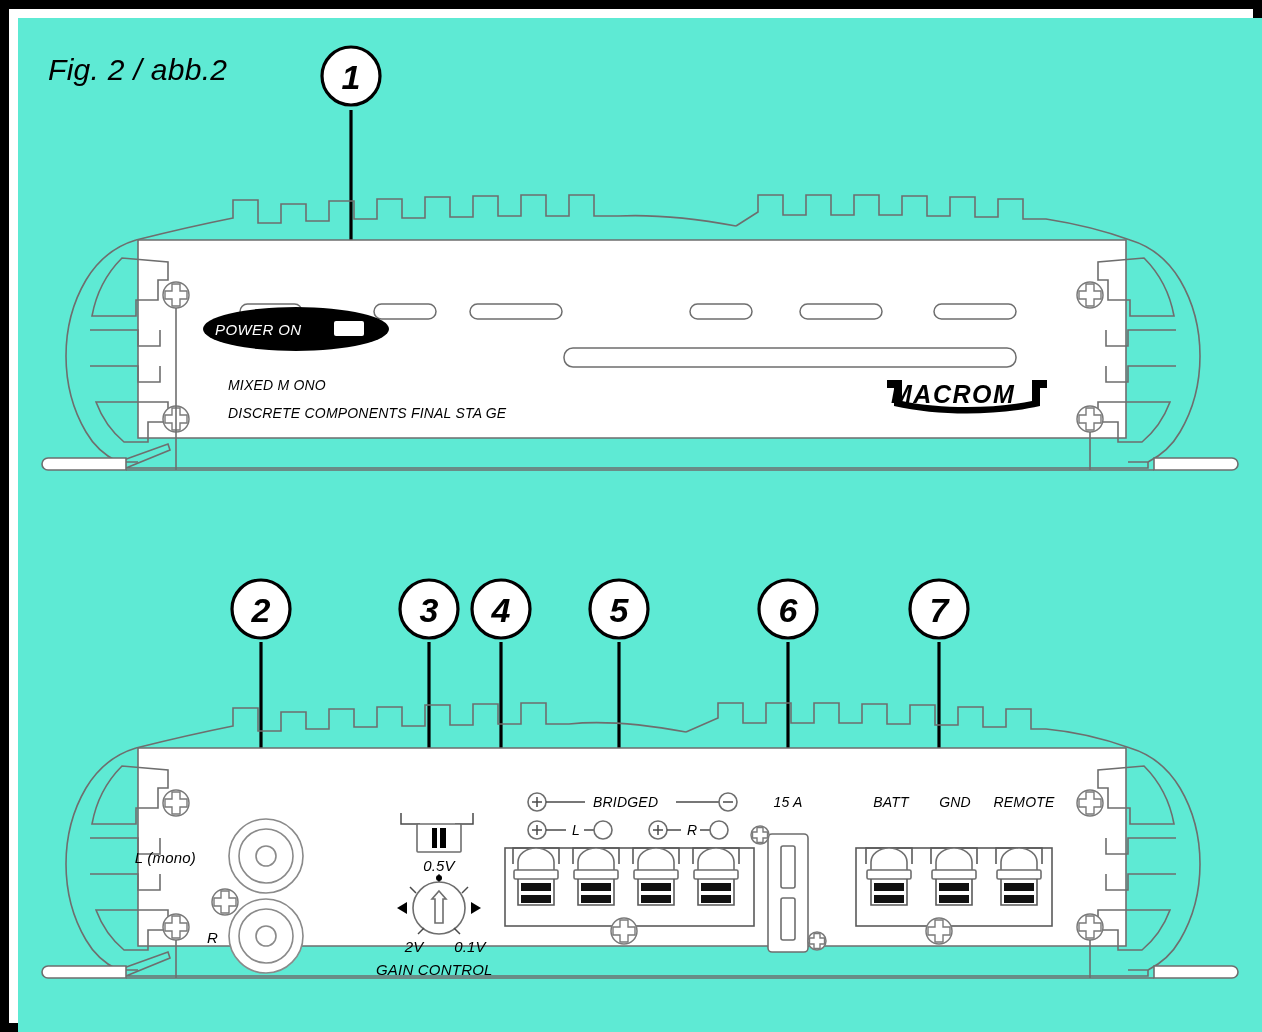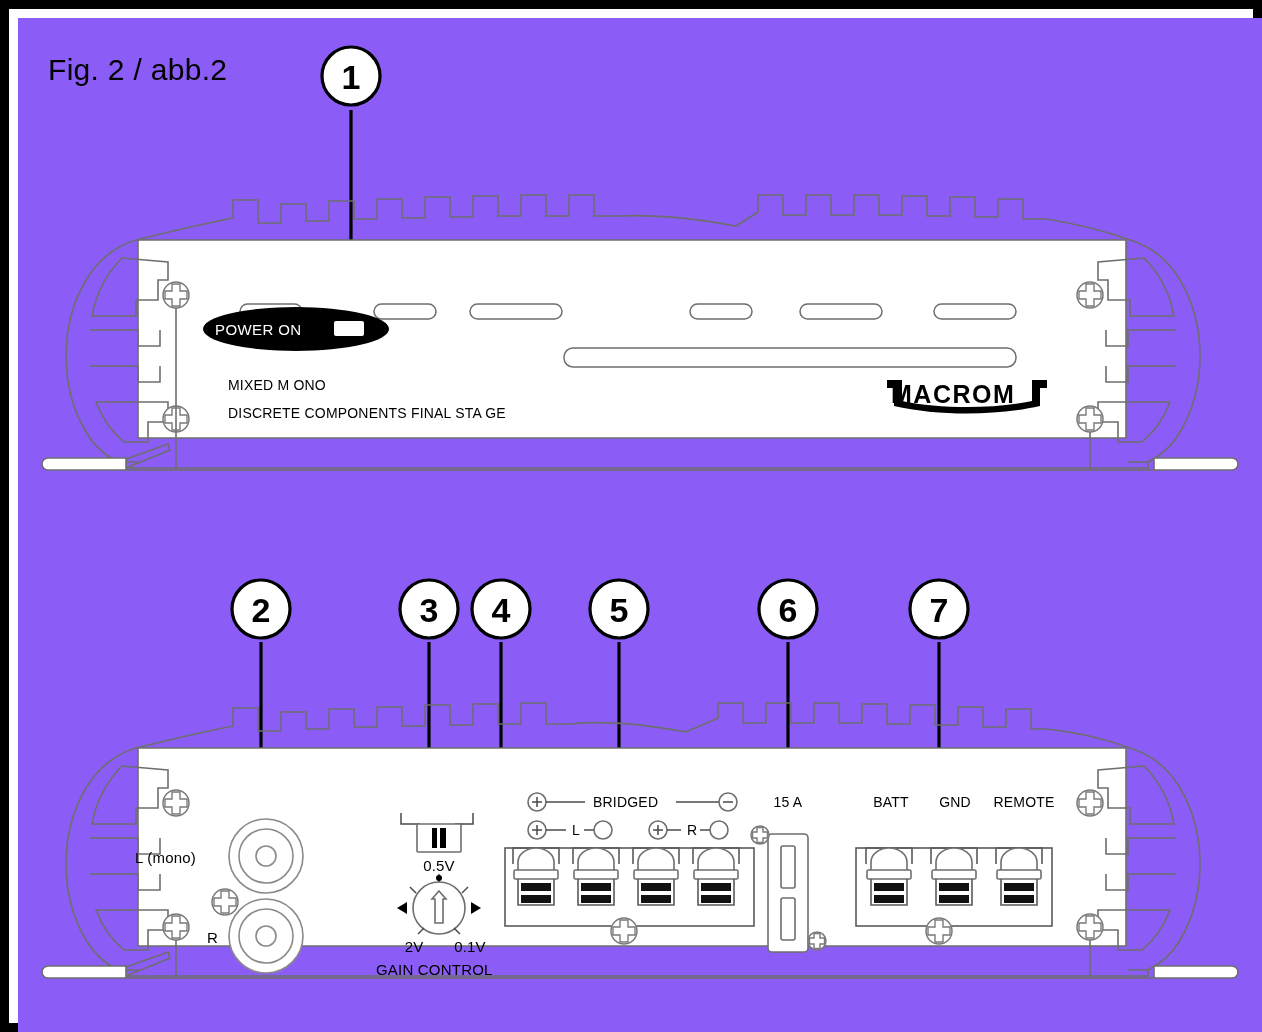--- a/index.html
+++ b/index.html
@@ -10,21 +10,22 @@
   }
   #figure-frame{
     position:absolute;left:0;top:0;width:1262px;height:1032px;
     box-sizing:border-box;
     border:9px solid #000000;
     background:#ffffff;
   }
   #figure-inner{
     position:absolute;left:9px;top:9px;
     width:1244px;height:1014px;
-    background:#8b5cf6;
+    background:#5eead4;
+    font-style:italic;
   }
   svg.sheet{display:block;width:1244px;height:1014px;}
   text{font-family:"Liberation Sans", sans-serif;fill:#000;}
   .fig-title{font-size:30px;letter-spacing:.3px;}
   .callout-num{font-size:34px;font-weight:bold;text-anchor:middle;}
   .panel-label{font-size:15px;letter-spacing:.2px;}
   .panel-label-sm{font-size:14px;letter-spacing:.2px;}
   .power-on-label{font-size:15px;fill:#ffffff;letter-spacing:.4px;}
   .brand{font-size:25px;font-weight:bold;letter-spacing:1.5px;}
   .outline{fill:#ffffff;stroke:#6e6e6e;stroke-width:1.6;}

